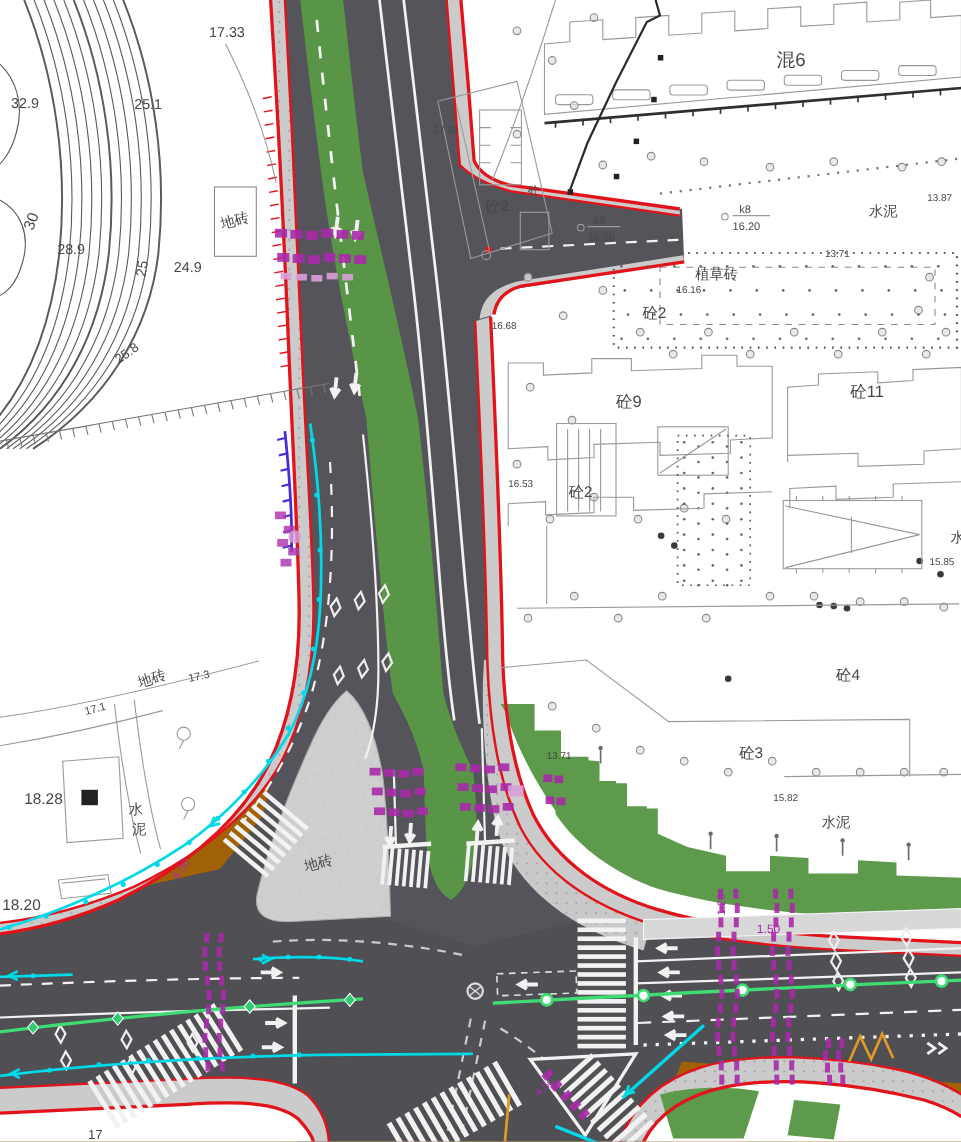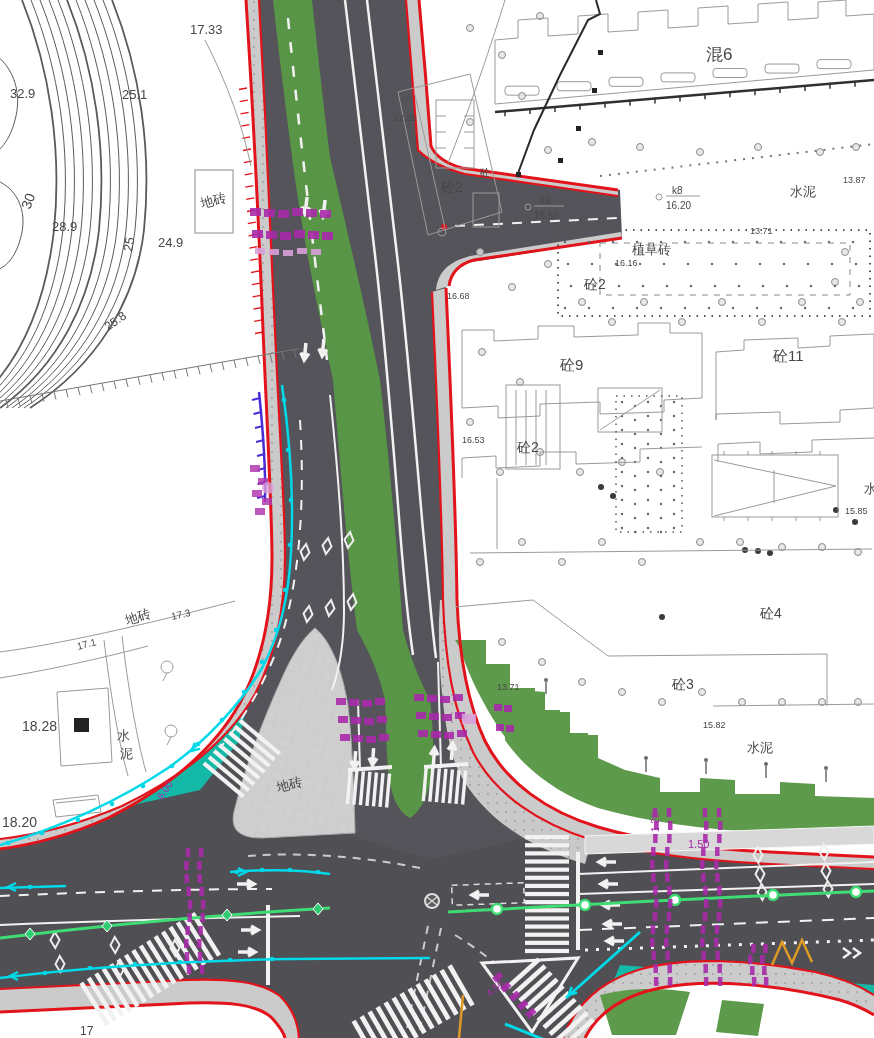--- a/index.html
+++ b/index.html
@@ -1,16 +1,16 @@
 <!DOCTYPE html>
 <html><head>
 <meta charset="utf-8">
 <style>
   html,body{margin:0;padding:0;background:#ffffff;}
-  .wrap{width:874px;height:1038px;position:relative;overflow:hidden;background:#14b8a6;text-align:right;}
+  .wrap{width:874px;height:1038px;position:relative;overflow:hidden;background:#a16207;text-align:right;}
   svg{display:block;}
   svg text{font-family:"Liberation Sans","DejaVu Sans",sans-serif;}
 </style>
 </head>
 <body>
 
 <div class="wrap">
 <svg id="plan" width="874" height="1038" viewBox="0 0 874 1038">
   <defs>
     <pattern id="dots" width="9" height="9" patternUnits="userSpaceOnUse">

